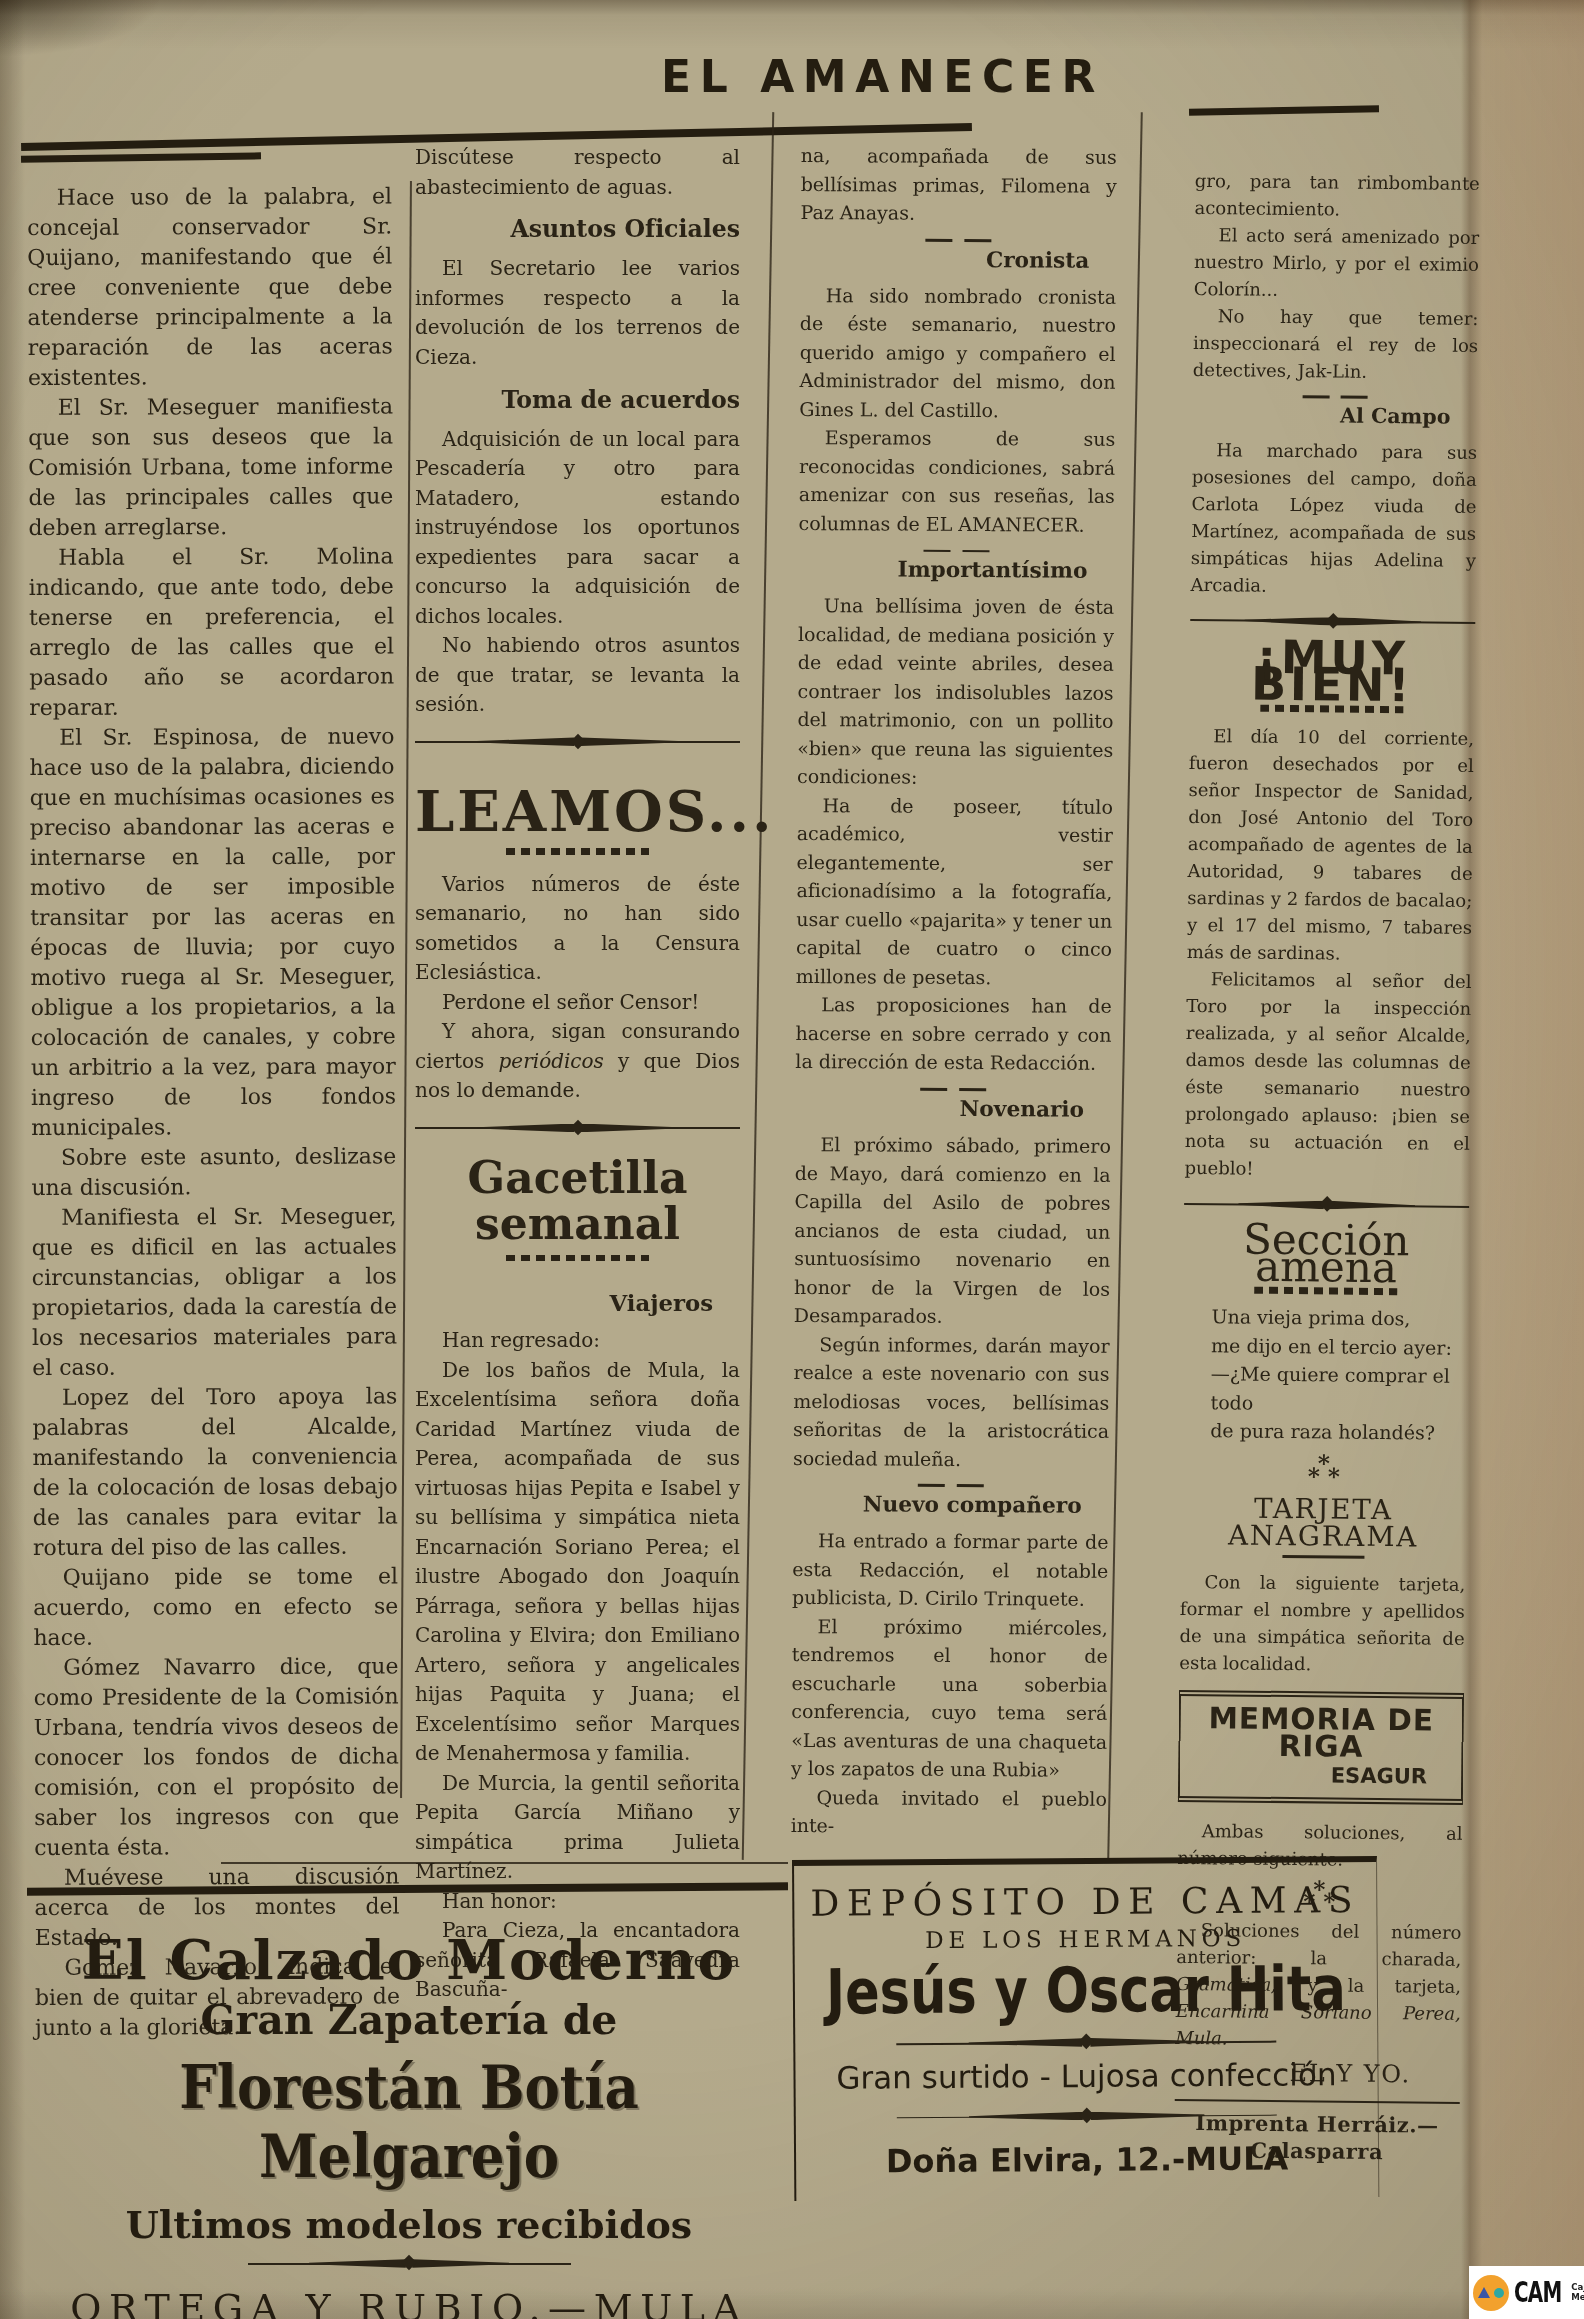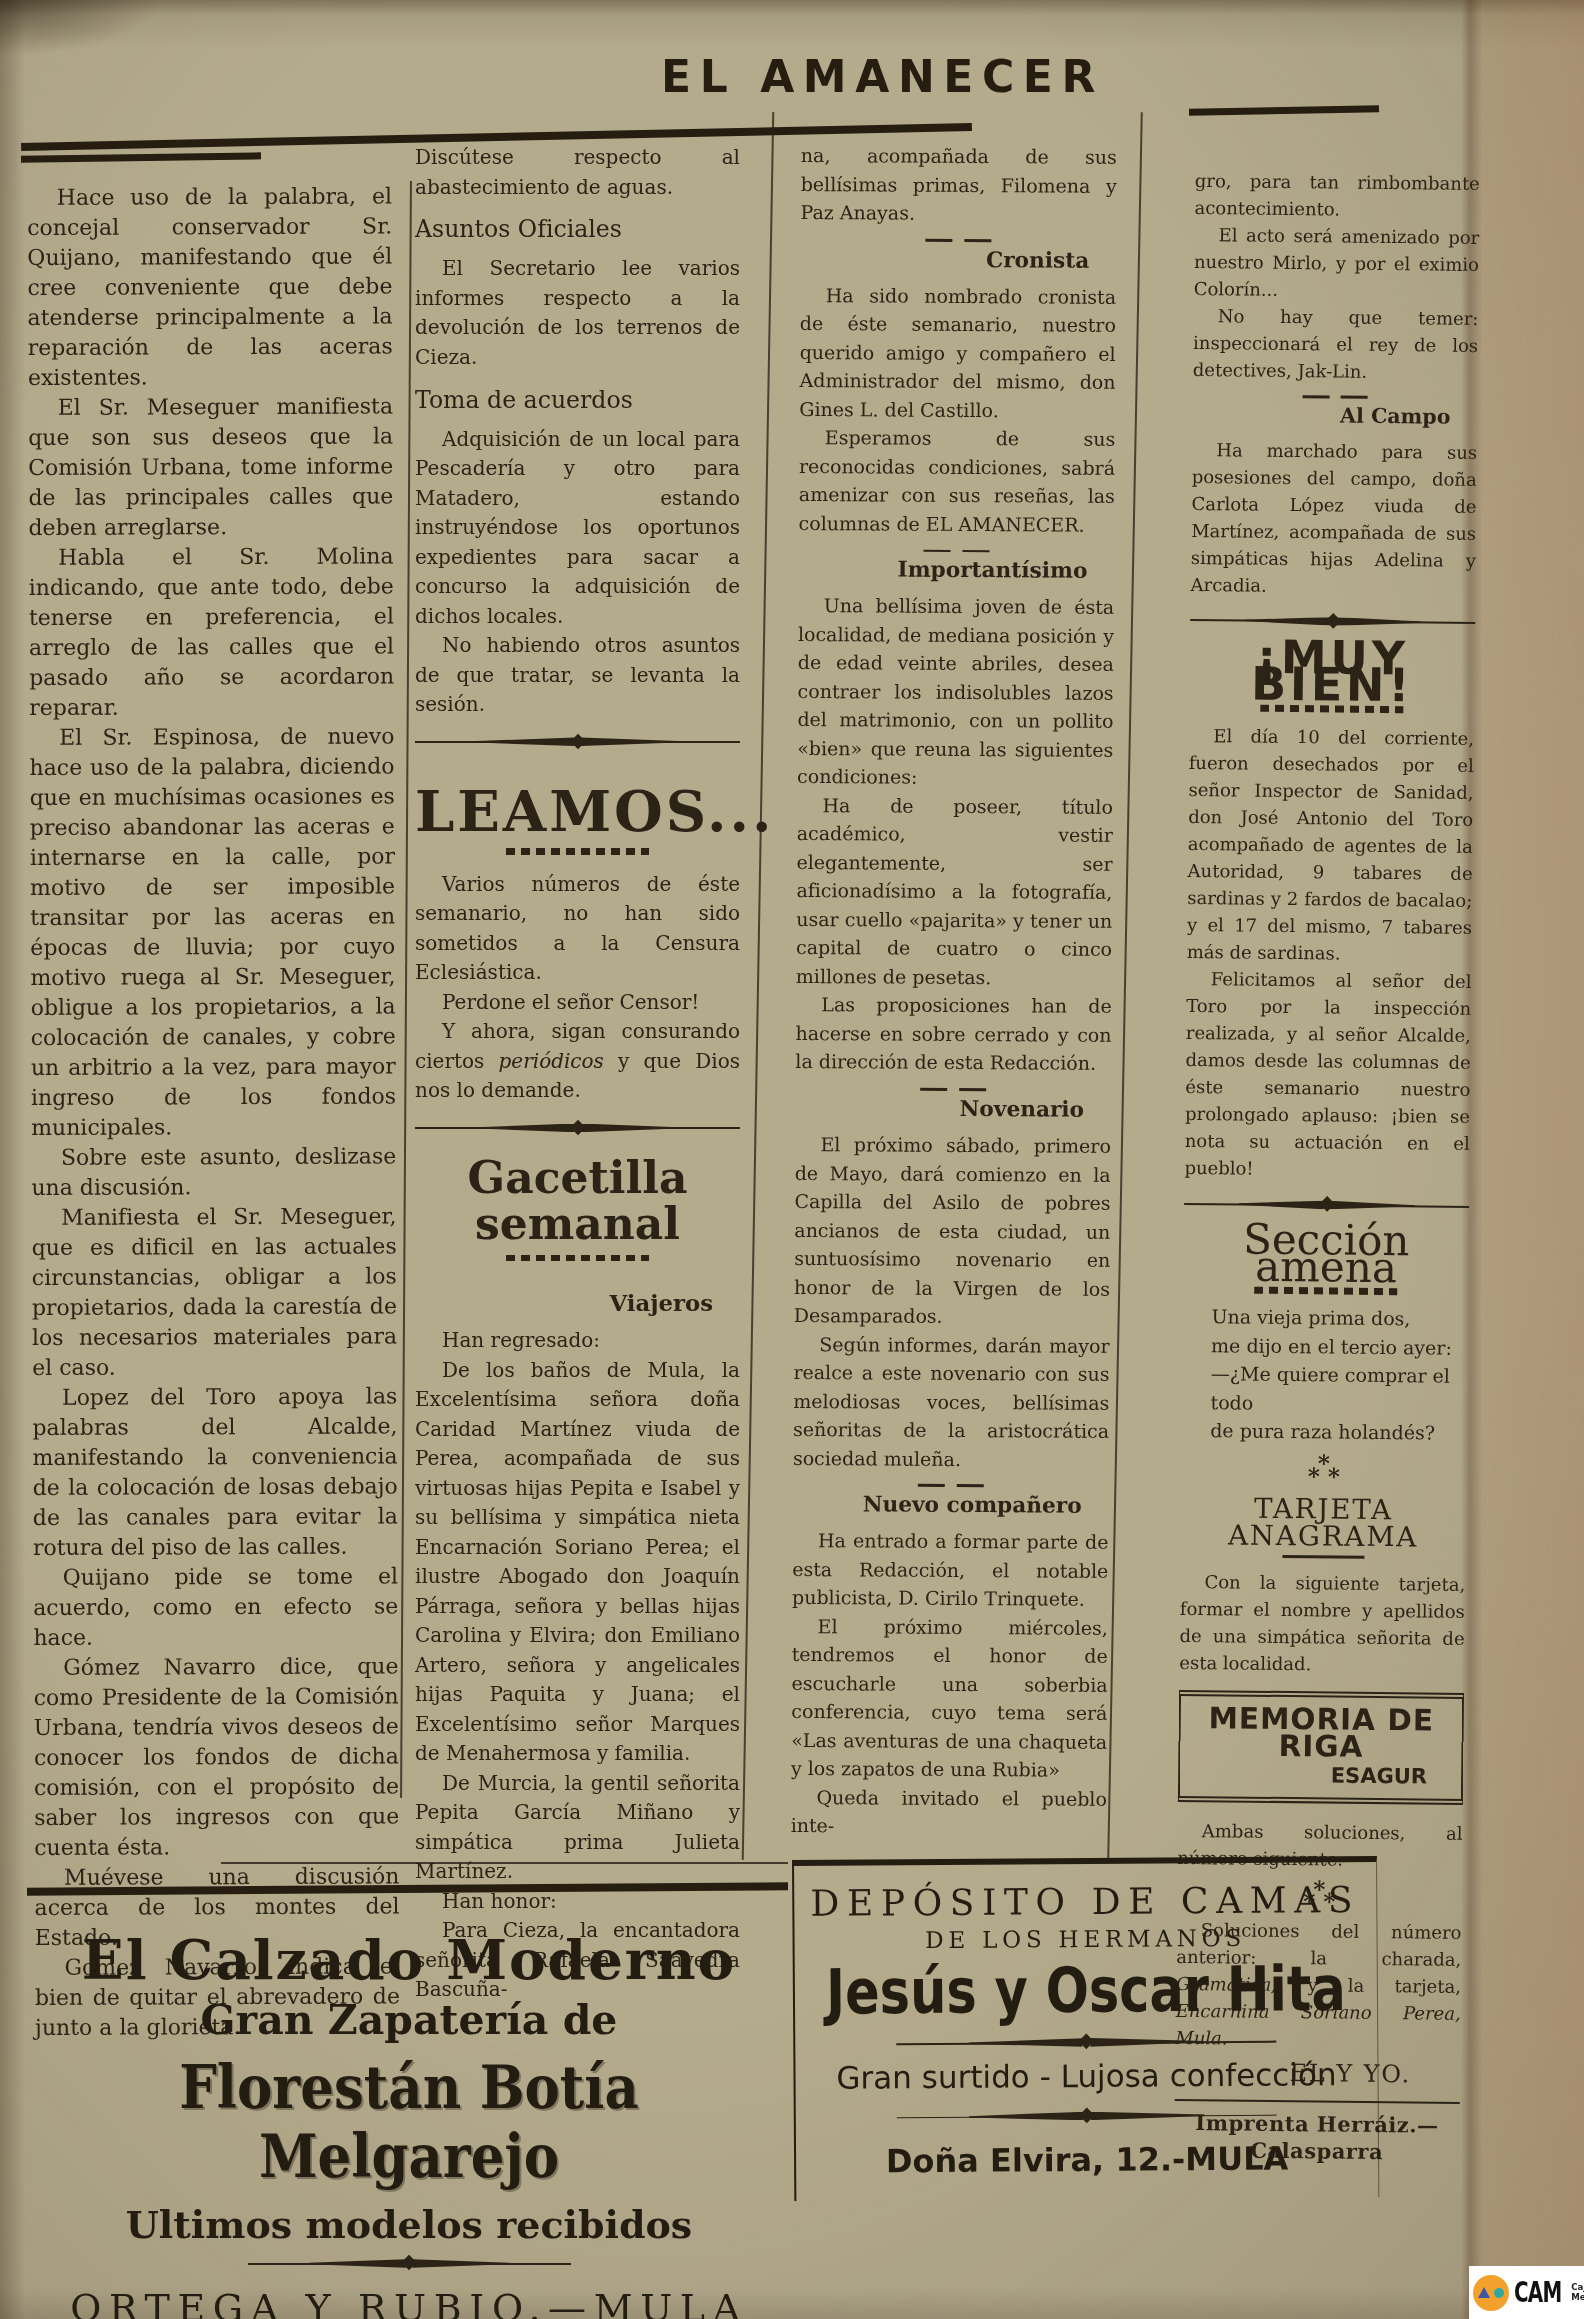--- a/index.html
+++ b/index.html
@@ -34,21 +34,21 @@
   .vr2{left:757px;top:112px;height:1748px;transform:rotate(1.0deg);}
   .vr3{left:1124px;top:112px;height:1748px;transform:rotate(1.1deg);}
   
   .col{position:absolute;text-align:justify;transform-origin:0 0;}
   .col p{margin:0;text-indent:1.35em;}
   .col p.cont{text-indent:0;}
   .col1{left:27px;top:183px;width:365px;font-size:22px;line-height:30px;transform:rotate(-0.25deg);}
   .col2{left:415px;top:143px;width:325px;font-size:20px;line-height:29.5px;}
   .col3{left:801px;top:141px;width:316px;font-size:19px;line-height:28.5px;transform:rotate(0.35deg);}
   .col4{left:1195px;top:167px;width:285px;font-size:18px;line-height:27px;transform:rotate(0.6deg);}
-  .h-c{text-align:left;font-weight:normal;margin:13.3px 0 9.5px;text-indent:0;font-size:1.18em;}
+  .h-c{text-align:right;font-weight:bold;margin:13.3px 0 9.5px;text-indent:0;font-size:1.18em;}
   .h-r{text-align:right;font-weight:bold;padding-right:27px;margin:3.8px 0 7.6px;font-size:1.14em;}
   .dashes{display:flex;justify-content:center;gap:11.4px;margin:11.4px 0 3.8px;}
   .dashes i{display:block;width:27px;height:2.9px;background:#2a2316;}
   .fancy{position:relative;height:15px;margin:15px 0 7.6px;}
   .fancy .ln{position:absolute;left:0;right:0;top:6.7px;height:1.9px;background:#2a2316;}
   .fancy .sl{position:absolute;right:51%;top:2.9px;width:30%;height:8.6px;background:#2a2316;
     clip-path:polygon(0 42%,100% 0,100% 100%,0 58%);}
   .fancy .sr{position:absolute;left:51%;top:2.9px;width:30%;height:8.6px;background:#2a2316;
     clip-path:polygon(0 0,100% 42%,100% 58%,0 100%);}
   .fancy .dia{position:absolute;left:50%;top:1px;width:11.4px;height:11.4px;background:#2a2316;

